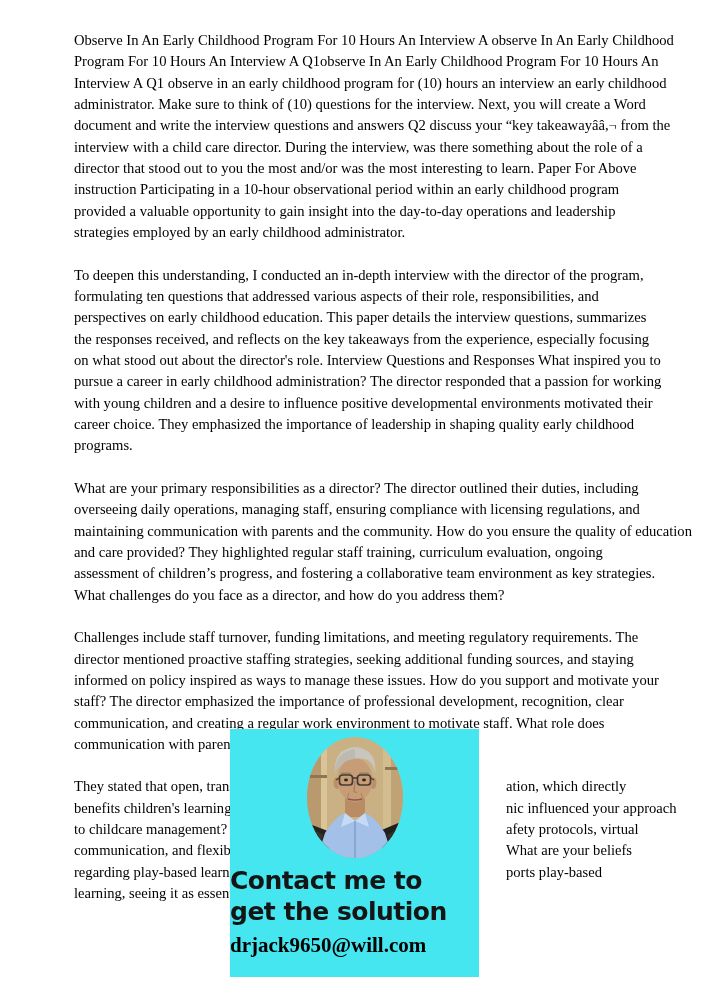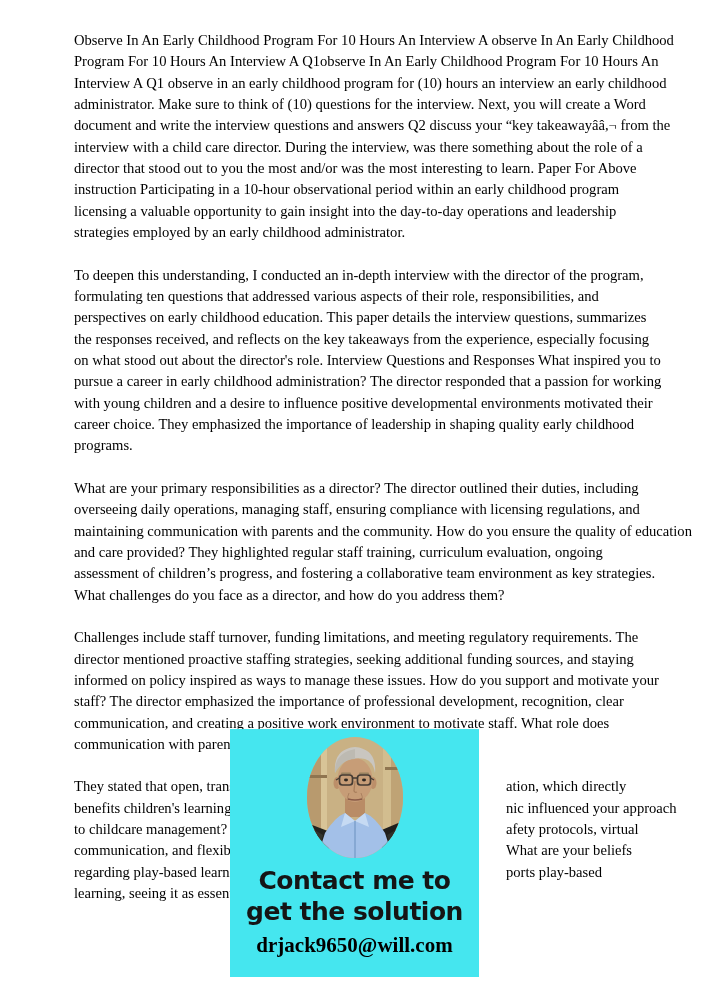--- a/index.html
+++ b/index.html
@@ -29,21 +29,20 @@
   .frag-right{
     position:absolute;
     left:432px;top:0;
     white-space:nowrap;
   }
   .card{
     position:absolute;
     left:230px;top:729px;
     width:249px;height:248px;
     z-index:5;
-    text-align:center;
     overflow:hidden;
   }
   .portrait{display:block;margin:8px auto 0 auto;}
   .contact{
     font-family:"DejaVu Sans", sans-serif;
     font-weight:700;
     font-size:25px;
     line-height:31px;
     letter-spacing:-0.5px;
     margin-top:7px;
@@ -63,21 +62,21 @@
 <div class="doc" id="doc">
     <div class="para">
       <div class="line">Observe In An Early Childhood Program For 10 Hours An Interview A observe In An Early Childhood</div>
       <div class="line">Program For 10 Hours An Interview A Q1observe In An Early Childhood Program For 10 Hours An</div>
       <div class="line">Interview A Q1 observe in an early childhood program for (10) hours an interview an early childhood</div>
       <div class="line">administrator. Make sure to think of (10) questions for the interview. Next, you will create a Word</div>
       <div class="line">document and write the interview questions and answers Q2 discuss your “key takeawayââ,¬ from the</div>
       <div class="line">interview with a child care director. During the interview, was there something about the role of a</div>
       <div class="line">director that stood out to you the most and/or was the most interesting to learn. Paper For Above</div>
       <div class="line">instruction Participating in a 10-hour observational period within an early childhood program</div>
-      <div class="line">licensing a valuable opportunity to gain insight into the day-to-day operations and leadership</div>
+      <div class="line">provided a valuable opportunity to gain insight into the day-to-day operations and leadership</div>
       <div class="line">strategies employed by an early childhood administrator.</div>
     </div>
     <div class="para">
       <div class="line">To deepen this understanding, I conducted an in-depth interview with the director of the program,</div>
       <div class="line">formulating ten questions that addressed various aspects of their role, responsibilities, and</div>
       <div class="line">perspectives on early childhood education. This paper details the interview questions, summarizes</div>
       <div class="line">the responses received, and reflects on the key takeaways from the experience, especially focusing</div>
       <div class="line">on what stood out about the director's role. Interview Questions and Responses What inspired you to</div>
       <div class="line">pursue a career in early childhood administration? The director responded that a passion for working</div>
       <div class="line">with young children and a desire to influence positive developmental environments motivated their</div>
@@ -90,21 +89,21 @@
       <div class="line">maintaining communication with parents and the community. How do you ensure the quality of education</div>
       <div class="line">and care provided? They highlighted regular staff training, curriculum evaluation, ongoing</div>
       <div class="line">assessment of children’s progress, and fostering a collaborative team environment as key strategies.</div>
       <div class="line">What challenges do you face as a director, and how do you address them?</div>
     </div>
     <div class="para">
       <div class="line">Challenges include staff turnover, funding limitations, and meeting regulatory requirements. The</div>
       <div class="line">director mentioned proactive staffing strategies, seeking additional funding sources, and staying</div>
       <div class="line">informed on policy inspired as ways to manage these issues. How do you support and motivate your</div>
       <div class="line">staff? The director emphasized the importance of professional development, recognition, clear</div>
-      <div class="line">communication, and creating a positive work environment to motivate staff. What role does</div>
+      <div class="line">communication, and creating a regular work environment to motivate staff. What role does</div>
       <div class="line">communication with parents pla</div>
     </div>
     <div class="para">
       <div class="line"><span>They stated that open, transpare</span><span class="frag-right">ation, which directly</span></div>
       <div class="line"><span>benefits children's learning and</span><span class="frag-right">nic influenced your approach</span></div>
       <div class="line"><span>to childcare management? The r</span><span class="frag-right">afety protocols, virtual</span></div>
       <div class="line"><span>communication, and flexibility i</span><span class="frag-right">What are your beliefs</span></div>
       <div class="line"><span>regarding play-based learning in</span><span class="frag-right">ports play-based</span></div>
       <div class="line"><span>learning, seeing it as essential fo</span></div>
     </div>

